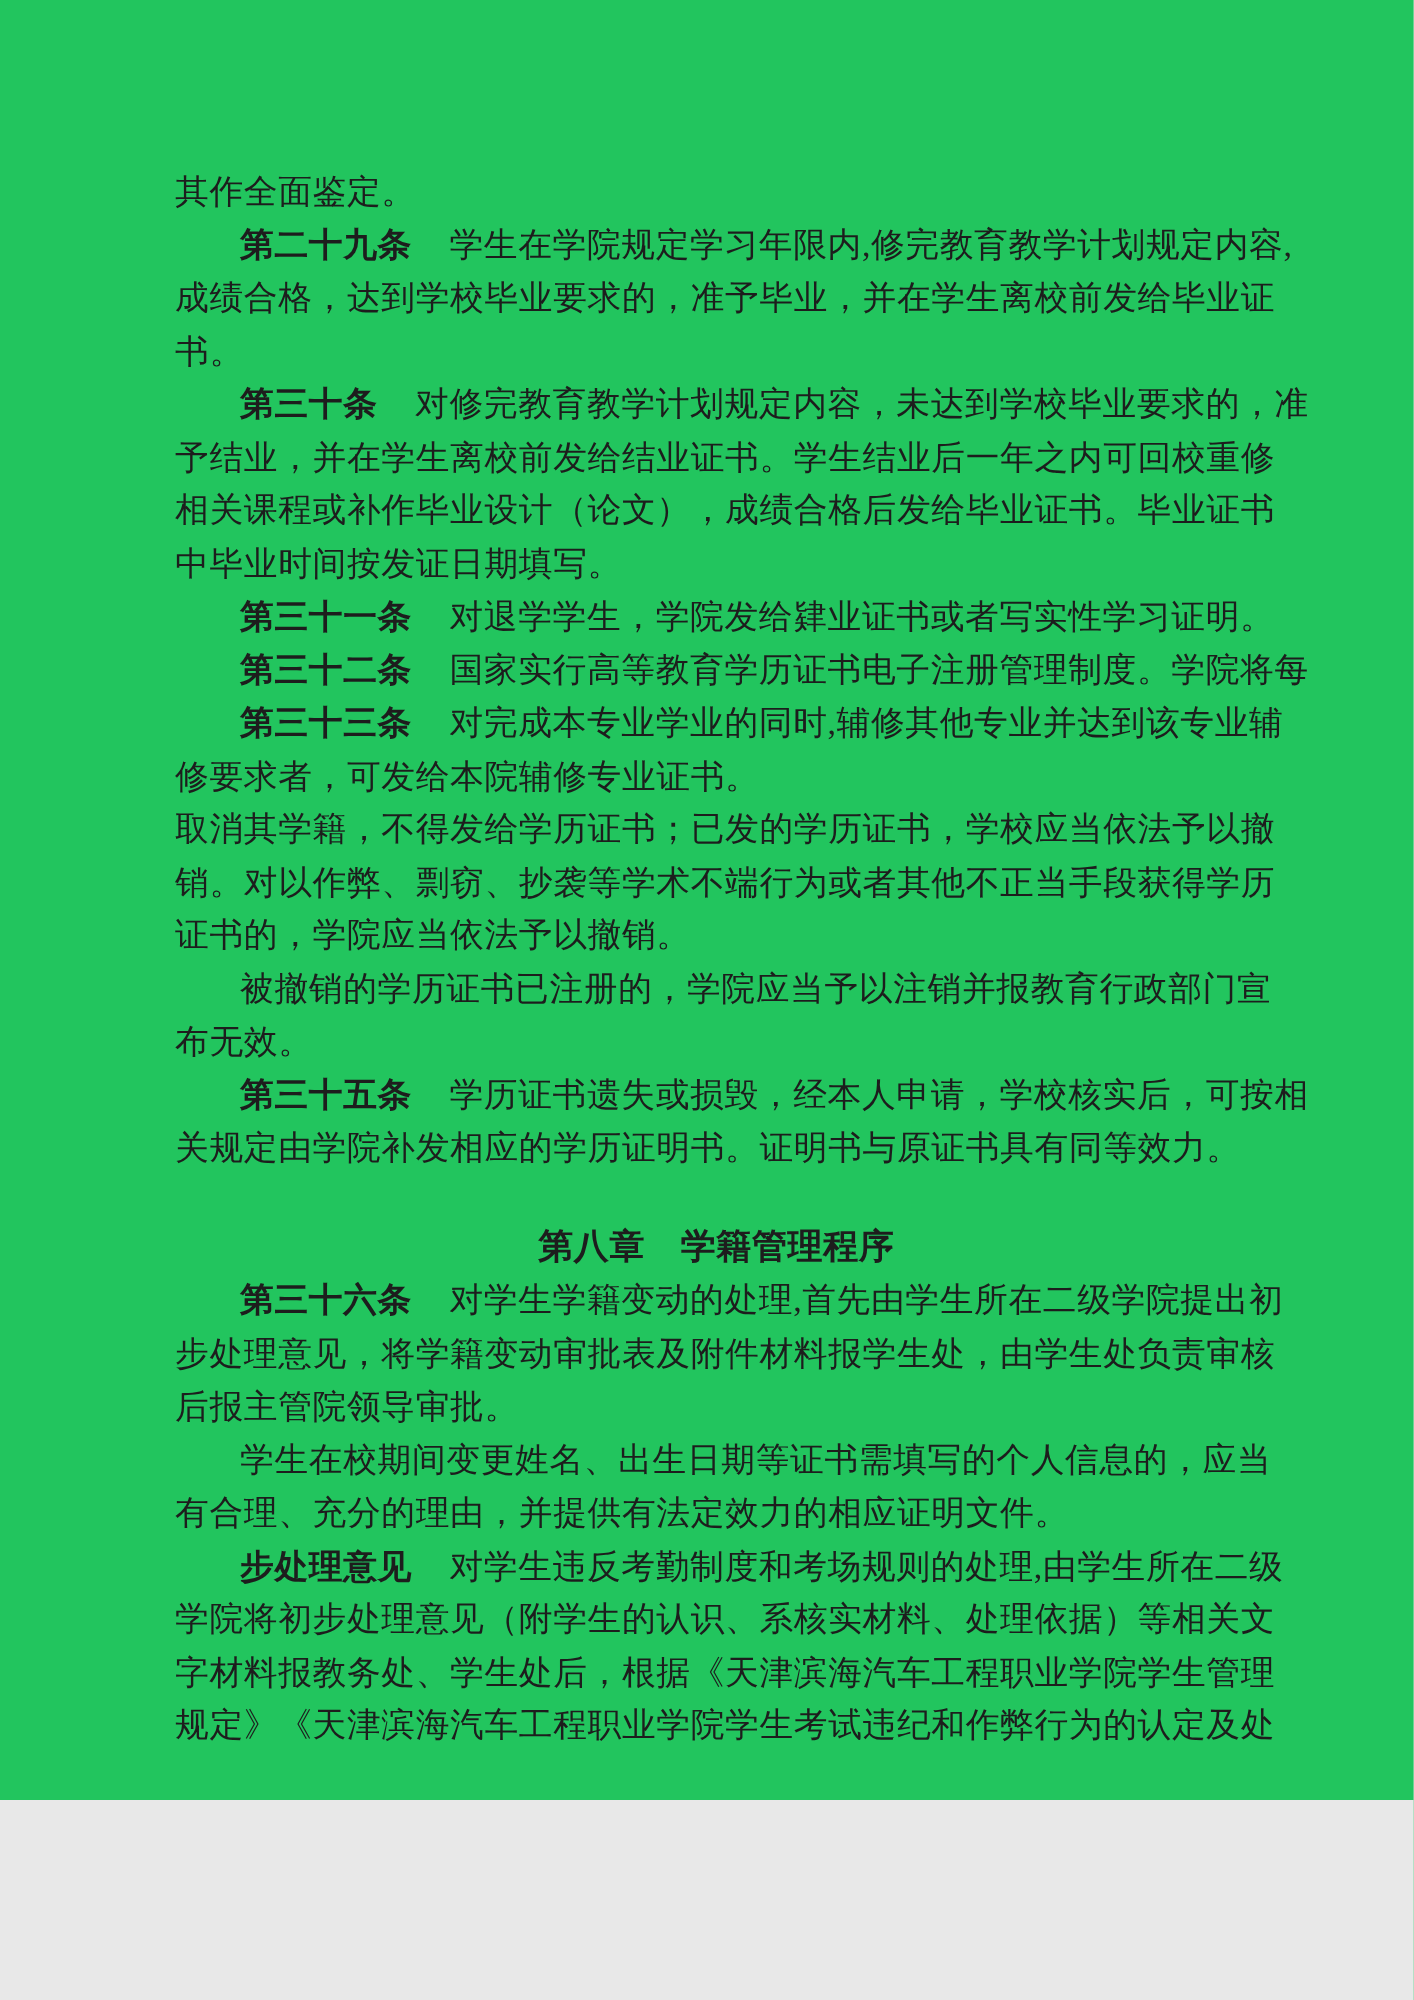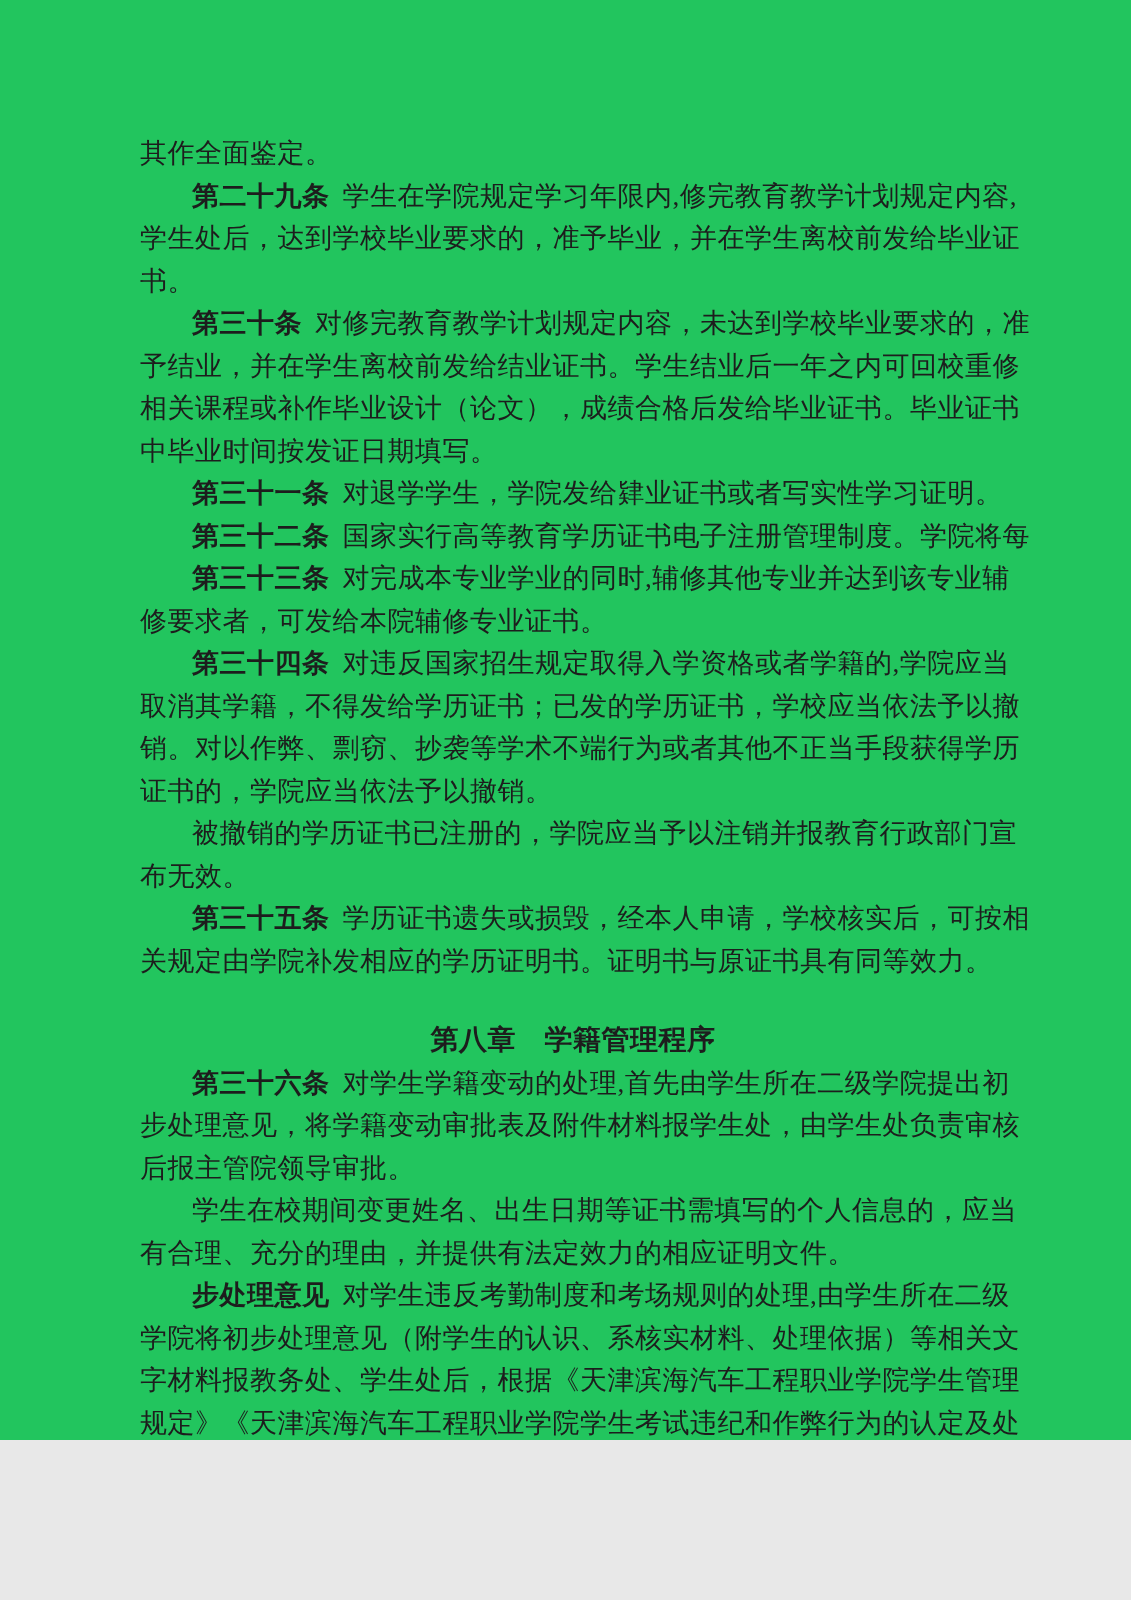--- a/index.html
+++ b/index.html
@@ -39,52 +39,51 @@
   }
   .line.center {
     text-align: center;
     text-align-last: center;
     font-weight: bold;
     font-size: 28px;
     margin-top: 37px;
   }
   .line b {
     font-weight: bold;
-    margin-right: 13px;
+    margin-right: 30px;
   }
   .footer {
     position: absolute;
     top: 1474px;
     left: 0;
     width: 1131px;
     text-align: center;
     font-size: 24px;
     letter-spacing: 2px;
     color: #222222;
     padding-left: 12px;
   }
 </style>
 </head>
 <body>
 
 <div class="page">
   <div class="doc-body">
       <div class="line"><span>其作全面鉴定。</span></div>
       <div class="line indent fill"><b>第二十九条</b><span>学生在学院规定学习年限内,修完教育教学计划规定内容,</span></div>
-      <div class="line fill"><span>学生处后，达到学校毕业要求的，准予毕业，并在学生离校前发给毕业证</span></div>
+      <div class="line fill"><span>成绩合格，达到学校毕业要求的，准予毕业，并在学生离校前发给毕业证</span></div>
       <div class="line"><span>书。</span></div>
       <div class="line indent fill"><b>第三十条</b><span>对修完教育教学计划规定内容，未达到学校毕业要求的，准</span></div>
       <div class="line fill"><span>予结业，并在学生离校前发给结业证书。学生结业后一年之内可回校重修</span></div>
       <div class="line fill"><span>相关课程或补作毕业设计（论文），成绩合格后发给毕业证书。毕业证书</span></div>
       <div class="line"><span>中毕业时间按发证日期填写。</span></div>
       <div class="line indent"><b>第三十一条</b><span>对退学学生，学院发给肄业证书或者写实性学习证明。</span></div>
       <div class="line indent fill"><b>第三十二条</b><span>国家实行高等教育学历证书电子注册管理制度。学院将每</span></div>
       <div class="line indent fill"><b>第三十三条</b><span>对完成本专业学业的同时,辅修其他专业并达到该专业辅</span></div>
       <div class="line"><span>修要求者，可发给本院辅修专业证书。</span></div>
-      <div class="line indent fill"><b>第三十四条</b><span>对违反国家招生规定取得入学资格或者学籍的,学院应当</span></div>
       <div class="line fill"><span>取消其学籍，不得发给学历证书；已发的学历证书，学校应当依法予以撤</span></div>
       <div class="line fill"><span>销。对以作弊、剽窃、抄袭等学术不端行为或者其他不正当手段获得学历</span></div>
       <div class="line"><span>证书的，学院应当依法予以撤销。</span></div>
       <div class="line indent fill"><span>被撤销的学历证书已注册的，学院应当予以注销并报教育行政部门宣</span></div>
       <div class="line"><span>布无效。</span></div>
       <div class="line indent fill"><b>第三十五条</b><span>学历证书遗失或损毁，经本人申请，学校核实后，可按相</span></div>
       <div class="line"><span>关规定由学院补发相应的学历证明书。证明书与原证书具有同等效力。</span></div>
       <div class="line center"><span>第八章　学籍管理程序</span></div>
       <div class="line indent fill"><b>第三十六条</b><span>对学生学籍变动的处理,首先由学生所在二级学院提出初</span></div>
       <div class="line fill"><span>步处理意见，将学籍变动审批表及附件材料报学生处，由学生处负责审核</span></div>

